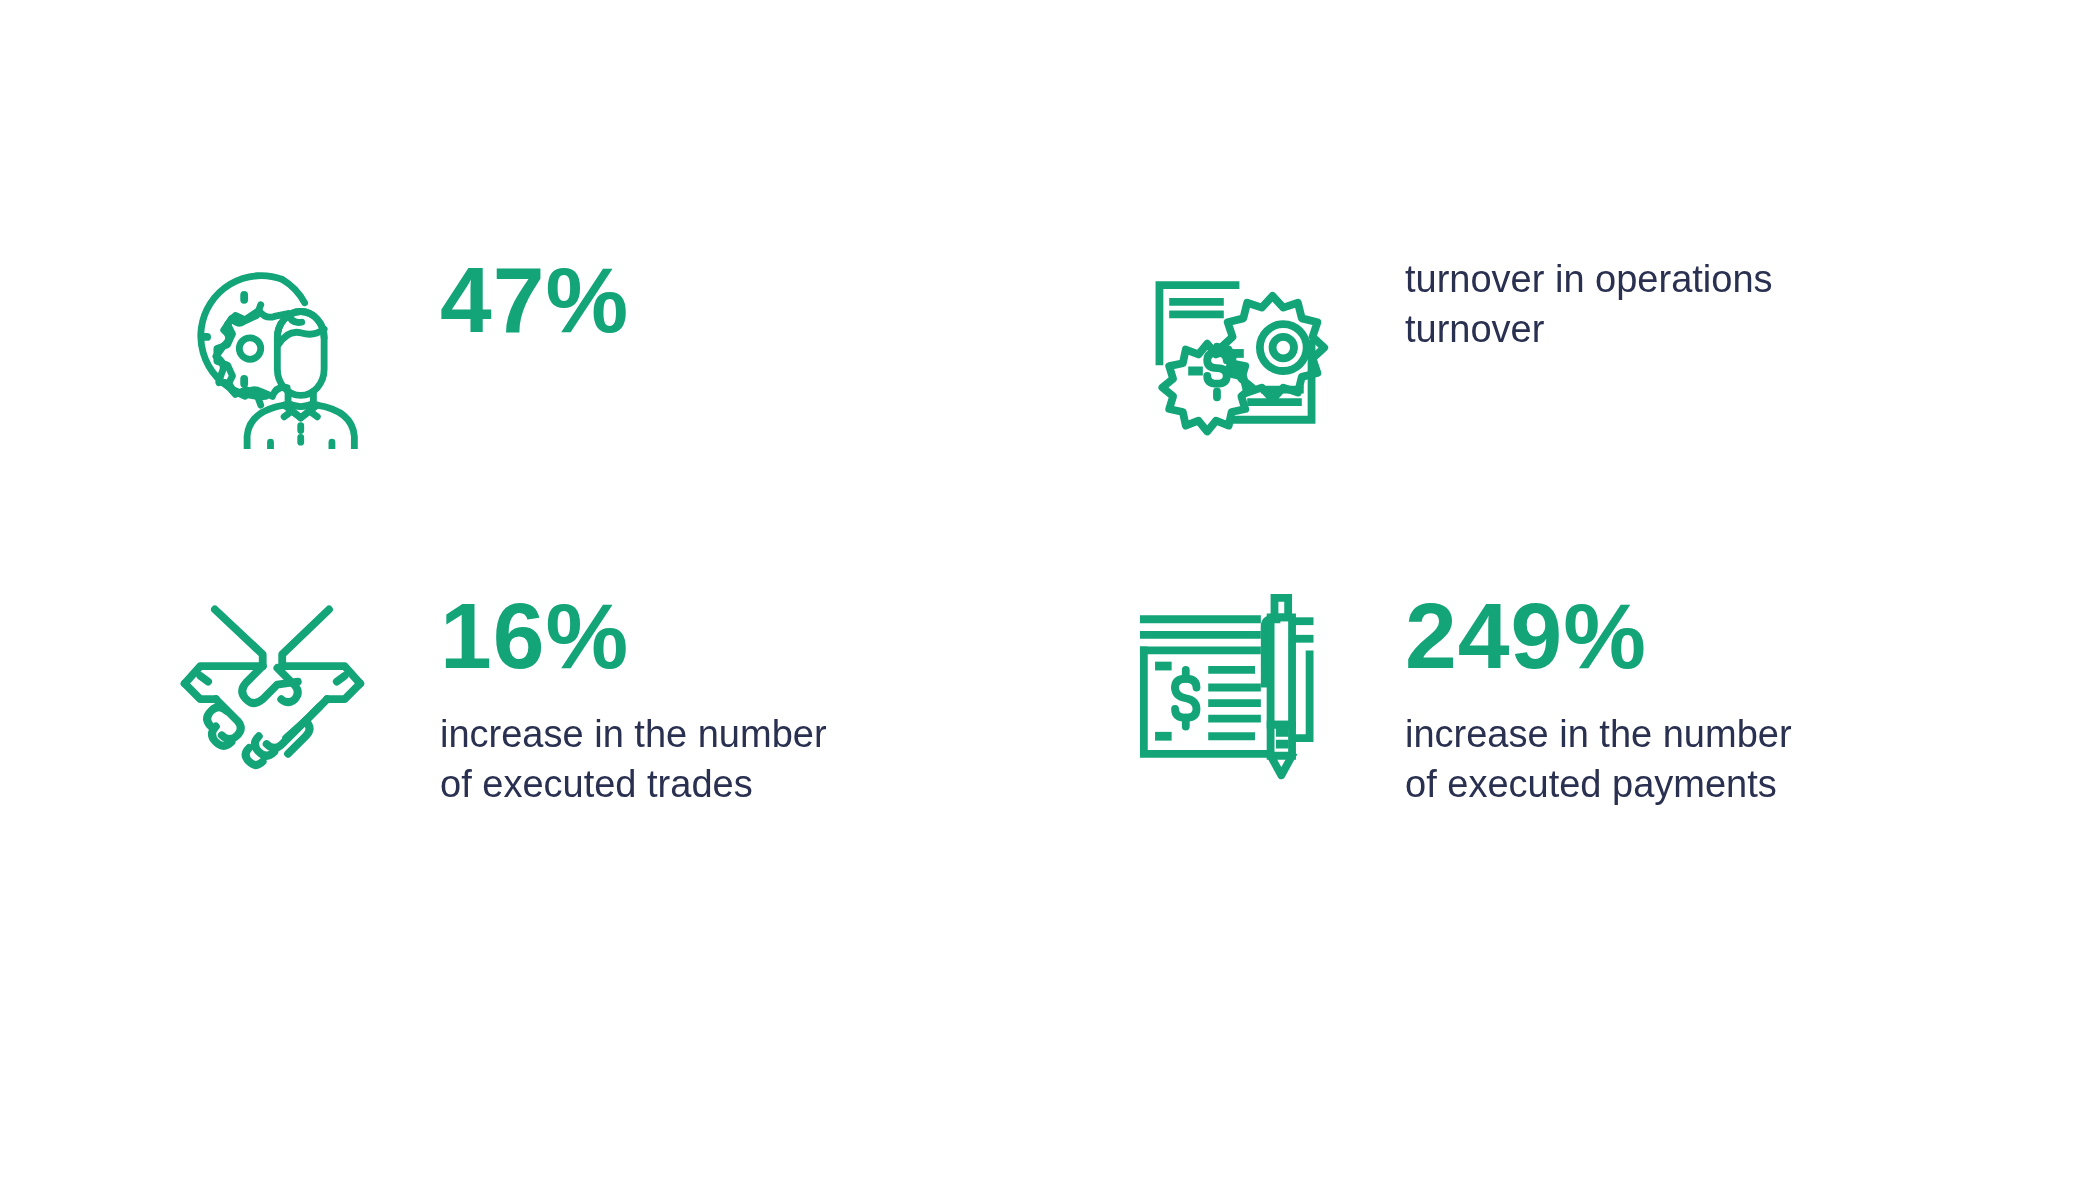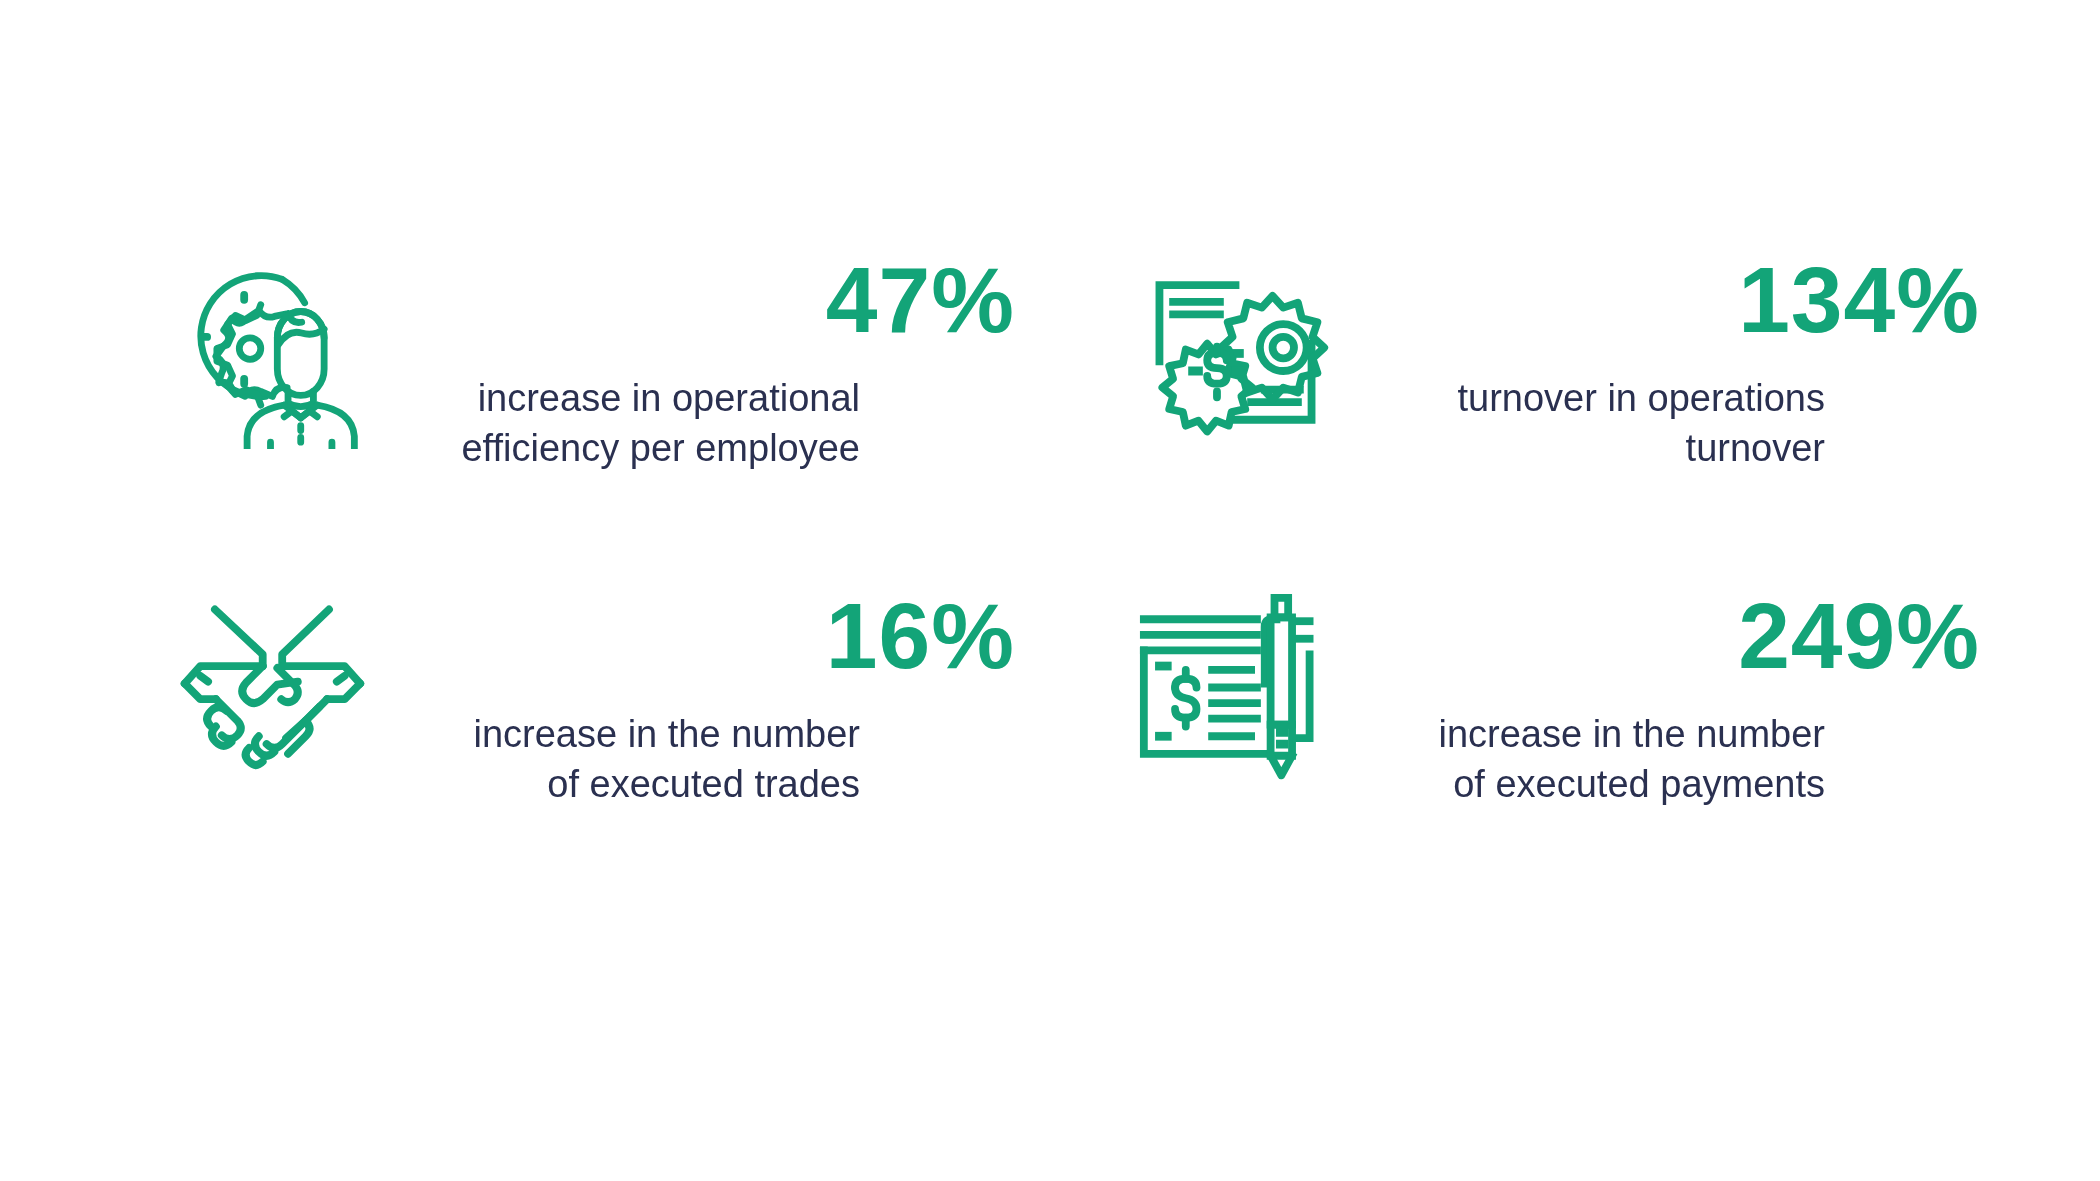--- a/index.html
+++ b/index.html
@@ -24,21 +24,20 @@
     padding: 250px 120px 300px 170px;
     column-gap: 120px;
     row-gap: 40px;
   }
 
   .stat-card {
     display: flex;
     flex-direction: row;
     align-items: flex-start;
     gap: 70px;
-    text-align: right;
   }
 
   .stat-icon {
     flex: 0 0 auto;
     width: 200px;
     height: 200px;
     display: flex;
     align-items: flex-start;
     justify-content: center;
     padding-top: 4px;
@@ -118,21 +117,20 @@
         <path d="M114 155 q-36 6 -38 32 l0 32"></path>
         <path d="M148 155 q36 6 38 32 l0 32"></path>
 
         <path d="M131 176 l0 5 M131 188 l0 5" stroke-width="7"></path>
 
         <path d="M100 193 l0 26 M163 193 l0 26"></path>
       </svg>
     </div>
     <div class="stat-text">
       <div class="stat-value">47%</div>
-      <div class="stat-label">increase in operational efficiency per employee</div>
     </div>
   </div>
 
   <div class="stat-card">
     <div class="stat-icon">
       <svg viewBox="0 0 200 200" fill="none" stroke="#13a478" stroke-width="8" stroke-linecap="square" stroke-linejoin="miter" aria-hidden="true">
 
         <path d="M22 110 L22 32 L100 32"></path>
         <path d="M178 92 L178 170 L100 170"></path>
 
@@ -149,21 +147,20 @@
         <circle cx="149" cy="96" r="11"></circle>
 
         <path d="M62 103 l9 -11 9 11 13 -5 3 14 14 3 -4 13 11 9 -11 9 4 13 -14 3 -3 14 -13 -5 -9 11 -9 -11 -13 5 -3 -14 -14 -3 4 -13 -11 -9 11 -9 -4 -13 14 -3 3 -14 z" stroke-linejoin="round"></path>
 
         <path d="M71 125 q0 8 10 8 q10 0 10 -8 q0 -8 -10 -8 q-10 0 -10 -8 q0 -8 10 -8 q10 0 10 8" stroke-linecap="round"></path>
         <path d="M81 95 L81 101 M81 141 L81 147" stroke-linecap="round"></path>
         <path d="M56 120 L62 120 M100 120 L106 120" stroke-width="9"></path>
       </svg>
     </div>
     <div class="stat-text">
-      <div class="stat-value">134%</div>
       <div class="stat-label">turnover in operations turnover</div>
     </div>
   </div>
 
   <div class="stat-card">
     <div class="stat-icon">
       <svg viewBox="0 0 200 200" fill="none" stroke="#13a478" stroke-width="8" stroke-linecap="round" stroke-linejoin="round" aria-hidden="true">
 
         <path d="M43 20 L92 66 L92 78"></path>
 

